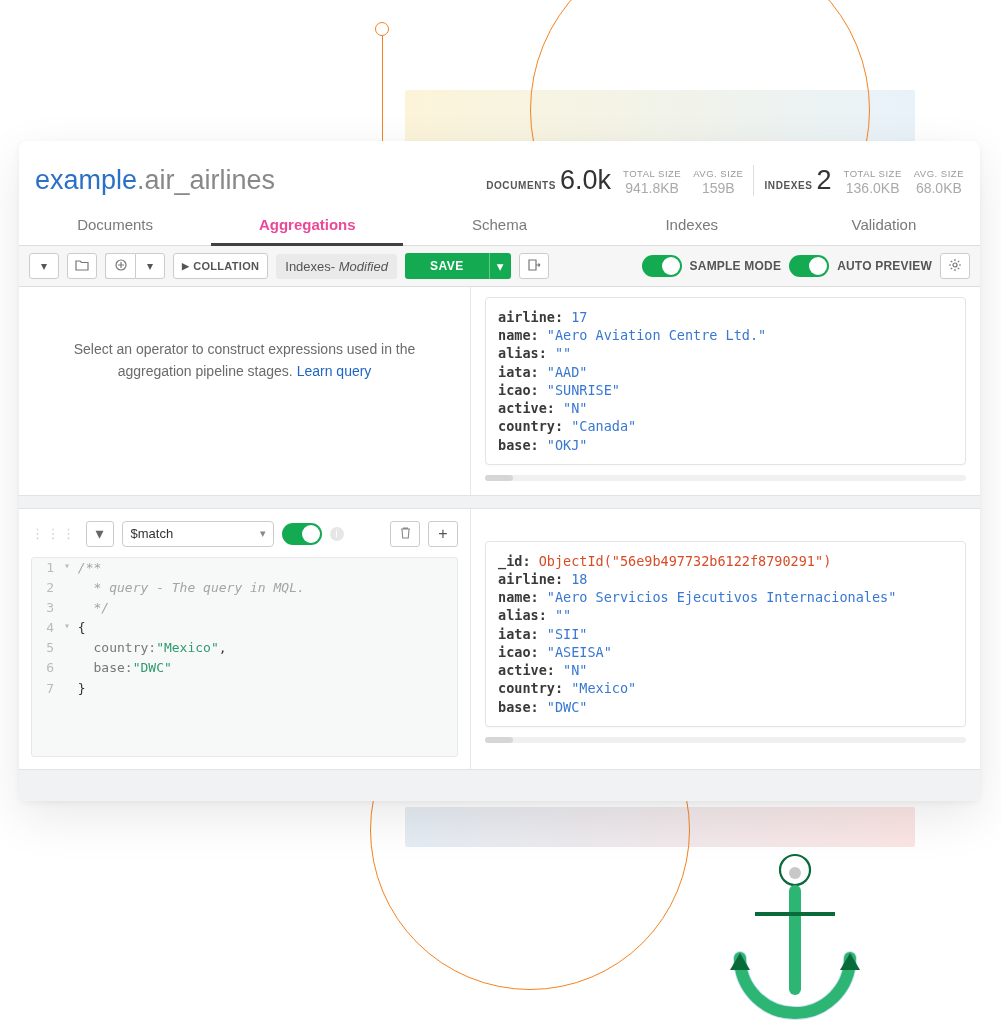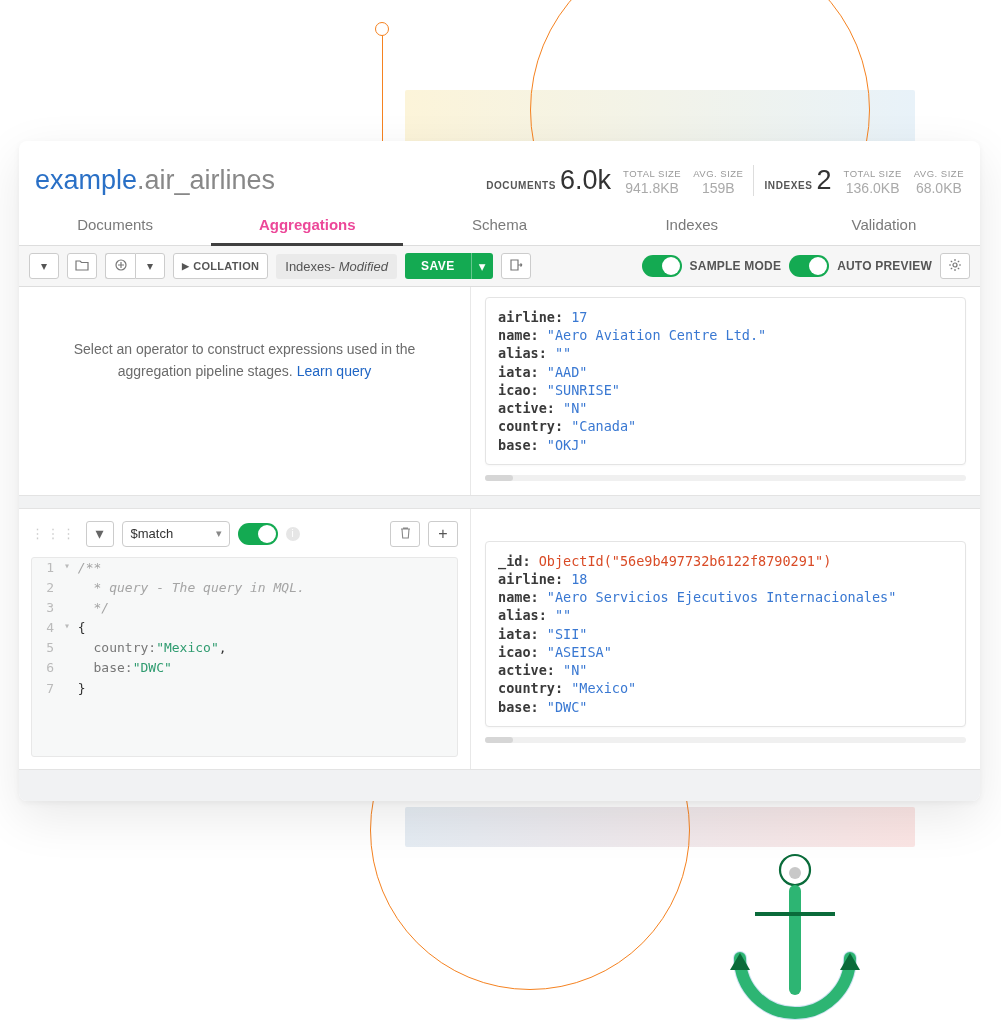--- a/index.html
+++ b/index.html
@@ -175,21 +175,21 @@
 .pipeline-name em { font-style: italic; }
 .btn-save {
   display: inline-flex;
   height: 26px;
 }
 .btn-save-main {
   background: #14aa52;
   color: #fff;
   border: none;
   border-radius: 3px 0 0 3px;
-  padding: 0 16px;
+  padding: 0 25px;
   font-size: 12px;
   font-weight: 600;
   letter-spacing: 0.5px;
   cursor: pointer;
 }
 .btn-save-drop {
   background: #14aa52;
   color: #fff;
   border: none;
   border-left: 1px solid rgba(255,255,255,0.35);
@@ -311,21 +311,21 @@
   color: #666;
 }
 .stage-select {
   height: 26px;
   border: 1px solid #ccc;
   background: #fff;
   border-radius: 4px;
   padding: 0 24px 0 8px;
   font-size: 13px;
   color: #333;
-  width: 108px;
+  width: 152px;
   position: relative;
   display: inline-flex;
   align-items: center;
 }
 .stage-select::after {
   content: "▾";
   position: absolute; right: 7px; color: #888; font-size: 11px;
 }
 .sm-info {
   width: 14px; height: 14px;

